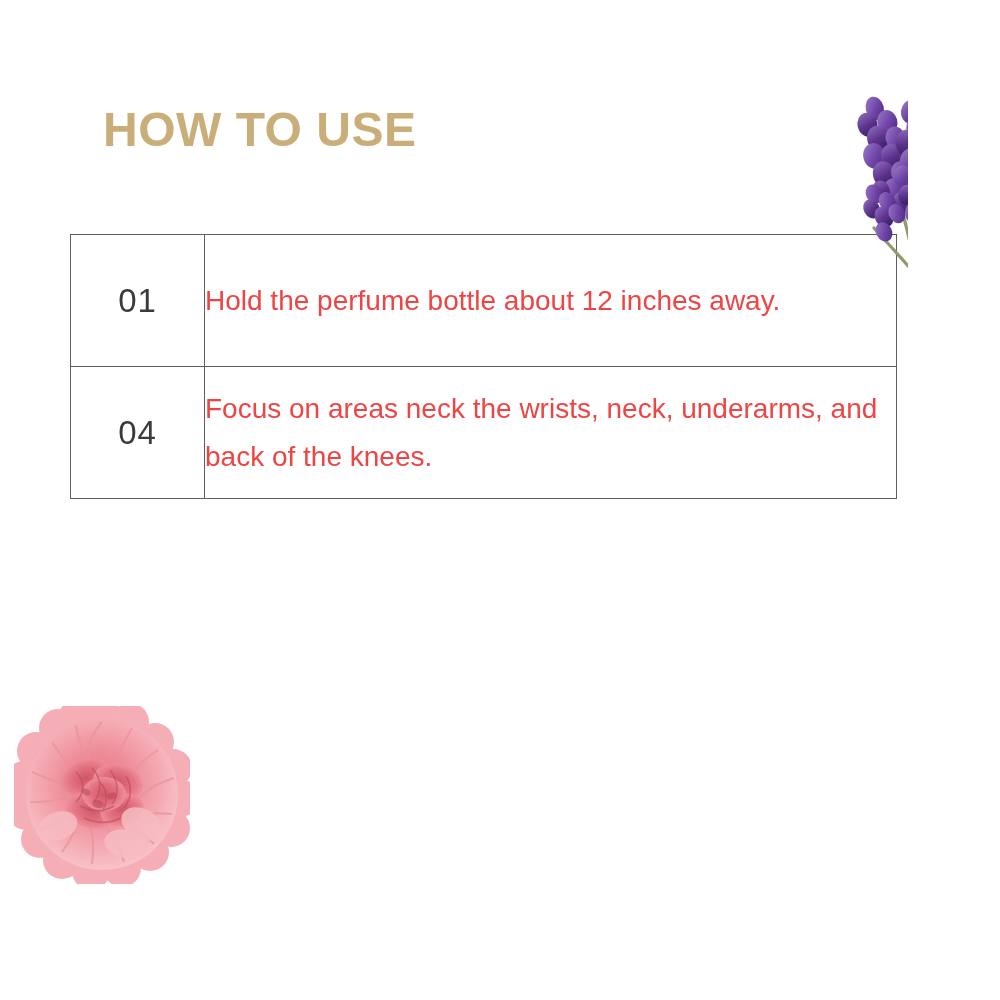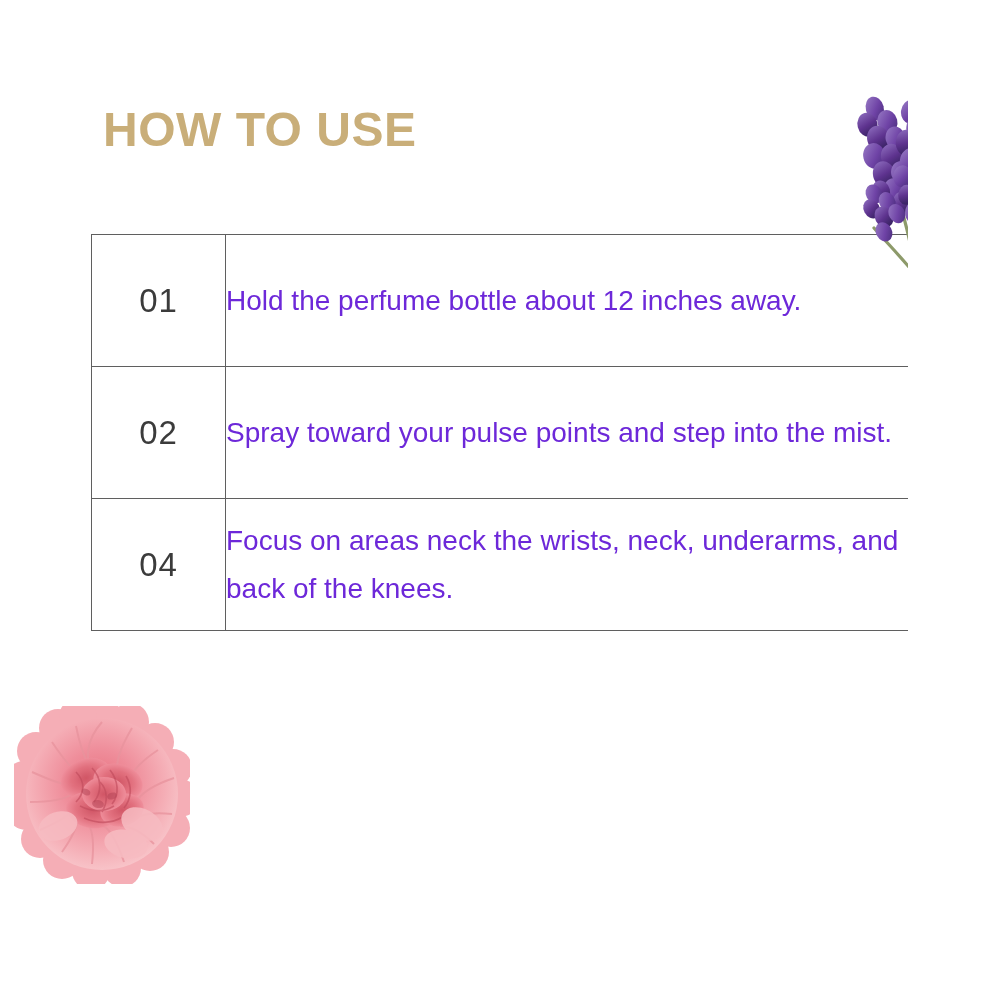--- a/index.html
+++ b/index.html
@@ -32,21 +32,21 @@
     font-weight: bold;
     letter-spacing: 0.5px;
     color: #c9ae79;
     line-height: 1.1;
     white-space: nowrap;
   }
 
   
   #steps-table {
     position: absolute;
-    left: 91px;
+    left: 70px;
     top: 234px;
     width: 827px;
     border-collapse: collapse;
     table-layout: fixed;
     background: transparent;
     z-index: 3;
   }
   #steps-table td {
     border: 1px solid #5f5f5f;
     padding: 0;
@@ -59,21 +59,21 @@
     width: 133px;
     text-align: center;
     font-size: 33px;
     color: #3b3b3b;
     letter-spacing: 1px;
   }
   td.text-cell {
     padding: 0 18px 0 27px;
     font-size: 28px;
     line-height: 48px;
-    color: #6d28d9;
+    color: #ef4444;
     margin-left: 9px;
   }
   td.text-cell .txt {
     display: block;
   }
 
   
   .floral {
     position: absolute;
     pointer-events: none;
@@ -196,26 +196,20 @@
       </g>
     </svg>
   </div>
 
   <table id="steps-table">
     <tbody>
       <tr>
         <td class="num-cell">01</td>
         <td class="text-cell">
           <span class="txt">Hold the perfume bottle about 12 inches away.</span>
-        </td>
-      </tr>
-      <tr>
-        <td class="num-cell">02</td>
-        <td class="text-cell">
-          <span class="txt">Spray toward your pulse points and step into the mist.</span>
         </td>
       </tr>
       <tr>
         <td class="num-cell">04</td>
         <td class="text-cell">
           <span class="txt">Focus on areas neck the wrists, neck, underarms, and back of the knees.</span>
         </td>
       </tr>
     </tbody>
   </table>

